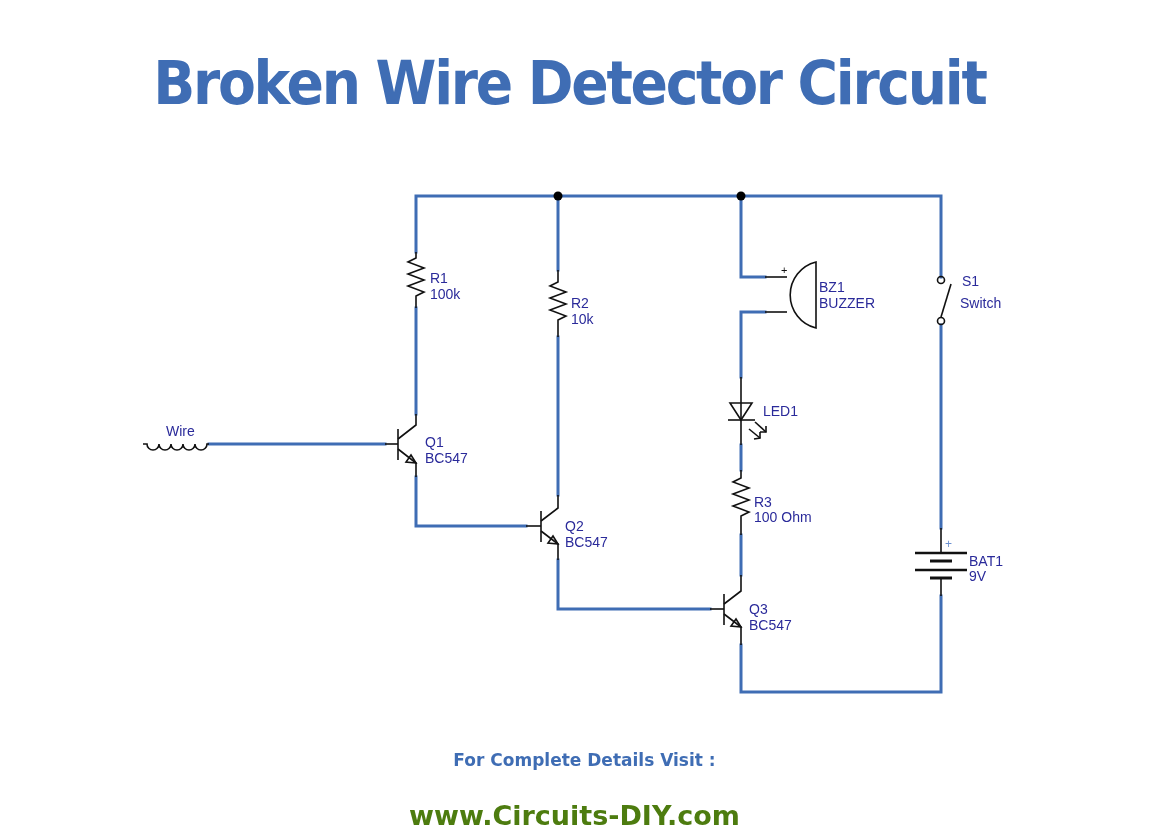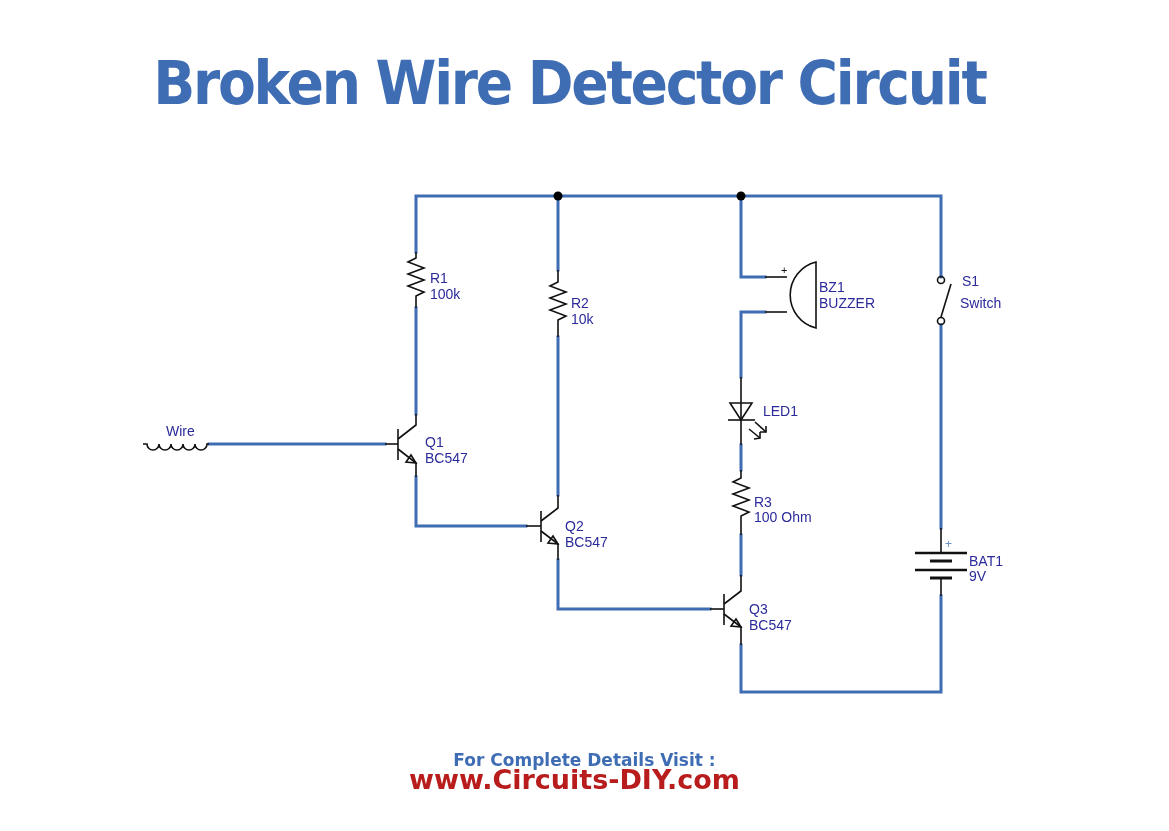--- a/index.html
+++ b/index.html
@@ -7,22 +7,22 @@
   .title {
     position: absolute; left: 0; width: 1139px; top: 48px; text-align: center;
     font-family: "DejaVu Sans", sans-serif; font-weight: bold; font-size: 60px;
     color: #3f6db4; letter-spacing: -2.5px; transform: scaleX(0.92); transform-origin: 568px 0;
   }
   .footer1 {
     position: absolute; left: 0; width: 1169px; top: 750px; text-align: center;
     font-family: "DejaVu Sans", sans-serif; font-weight: bold; font-size: 17px; color: #3f6db4;
   }
   .footer2 {
-    position: absolute; left: 0; width: 1149px; top: 764px; text-align: center;
-    font-family: "DejaVu Sans", sans-serif; font-weight: bold; font-size: 27px; color: #b91c1c;
+    position: absolute; left: 0; width: 1149px; top: 800px; text-align: center;
+    font-family: "DejaVu Sans", sans-serif; font-weight: bold; font-size: 27px; color: #4d7c0f;
   }
   svg.schem { position: absolute; left: 0; top: 0; }
   .wire { stroke: #3f6db4; stroke-width: 3; fill: none; stroke-linecap: square; }
   .comp { stroke: #111111; stroke-width: 1.6; fill: none; }
   .lbl { fill: #2a2a9a; font-family: "Liberation Sans", sans-serif; font-size: 14px; }
   .plus { fill: #111; font-family: "Liberation Sans", sans-serif; font-size: 11px; }
   .plusb { fill: #6a8fd0; font-family: "Liberation Sans", sans-serif; font-size: 12px; }
 </style>
 </head>
 <body>

